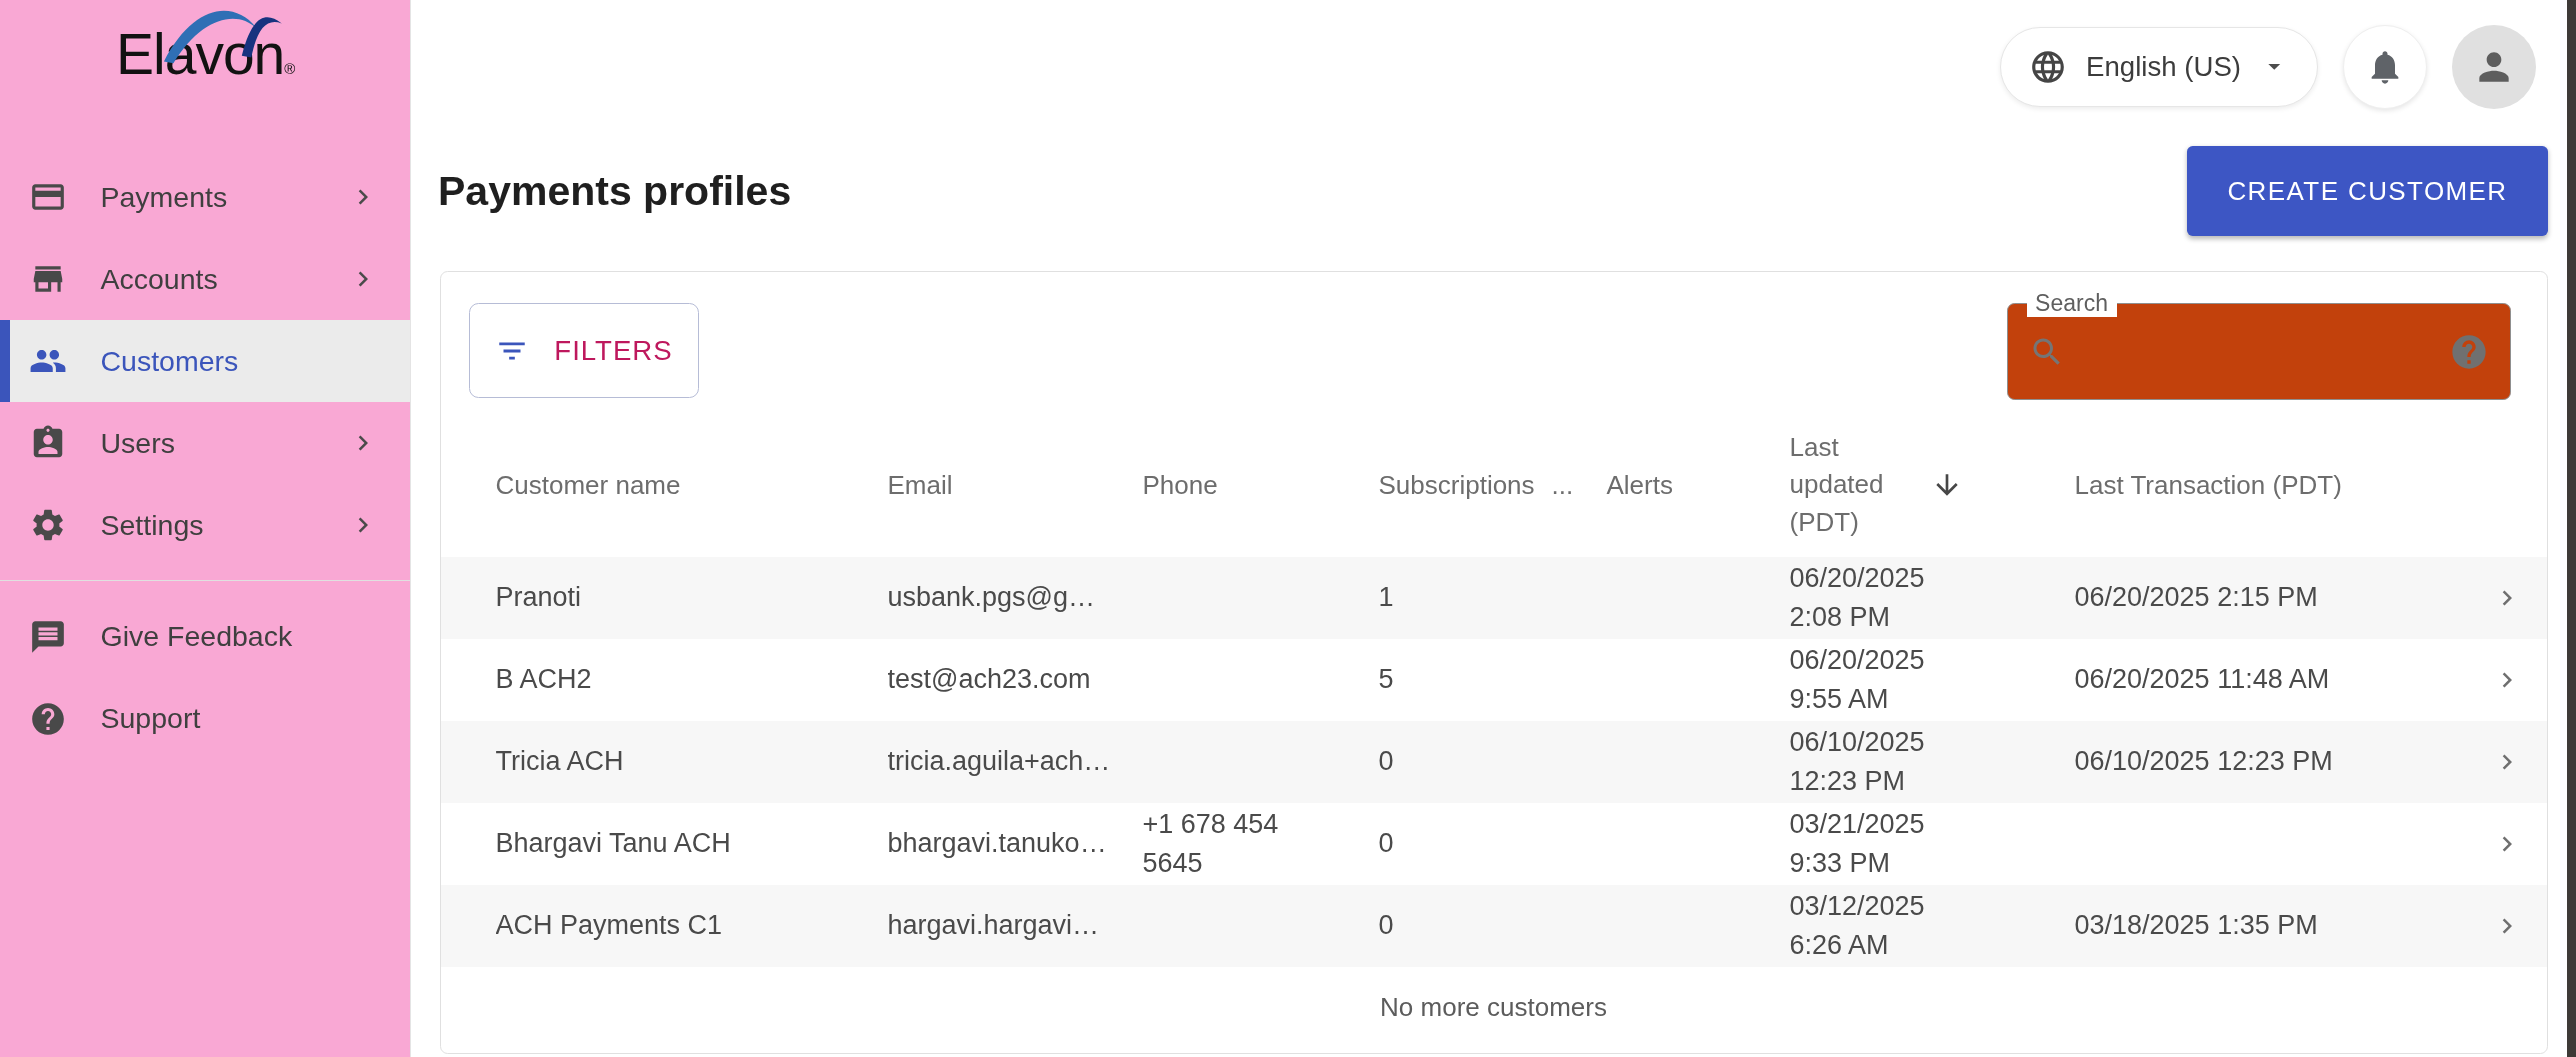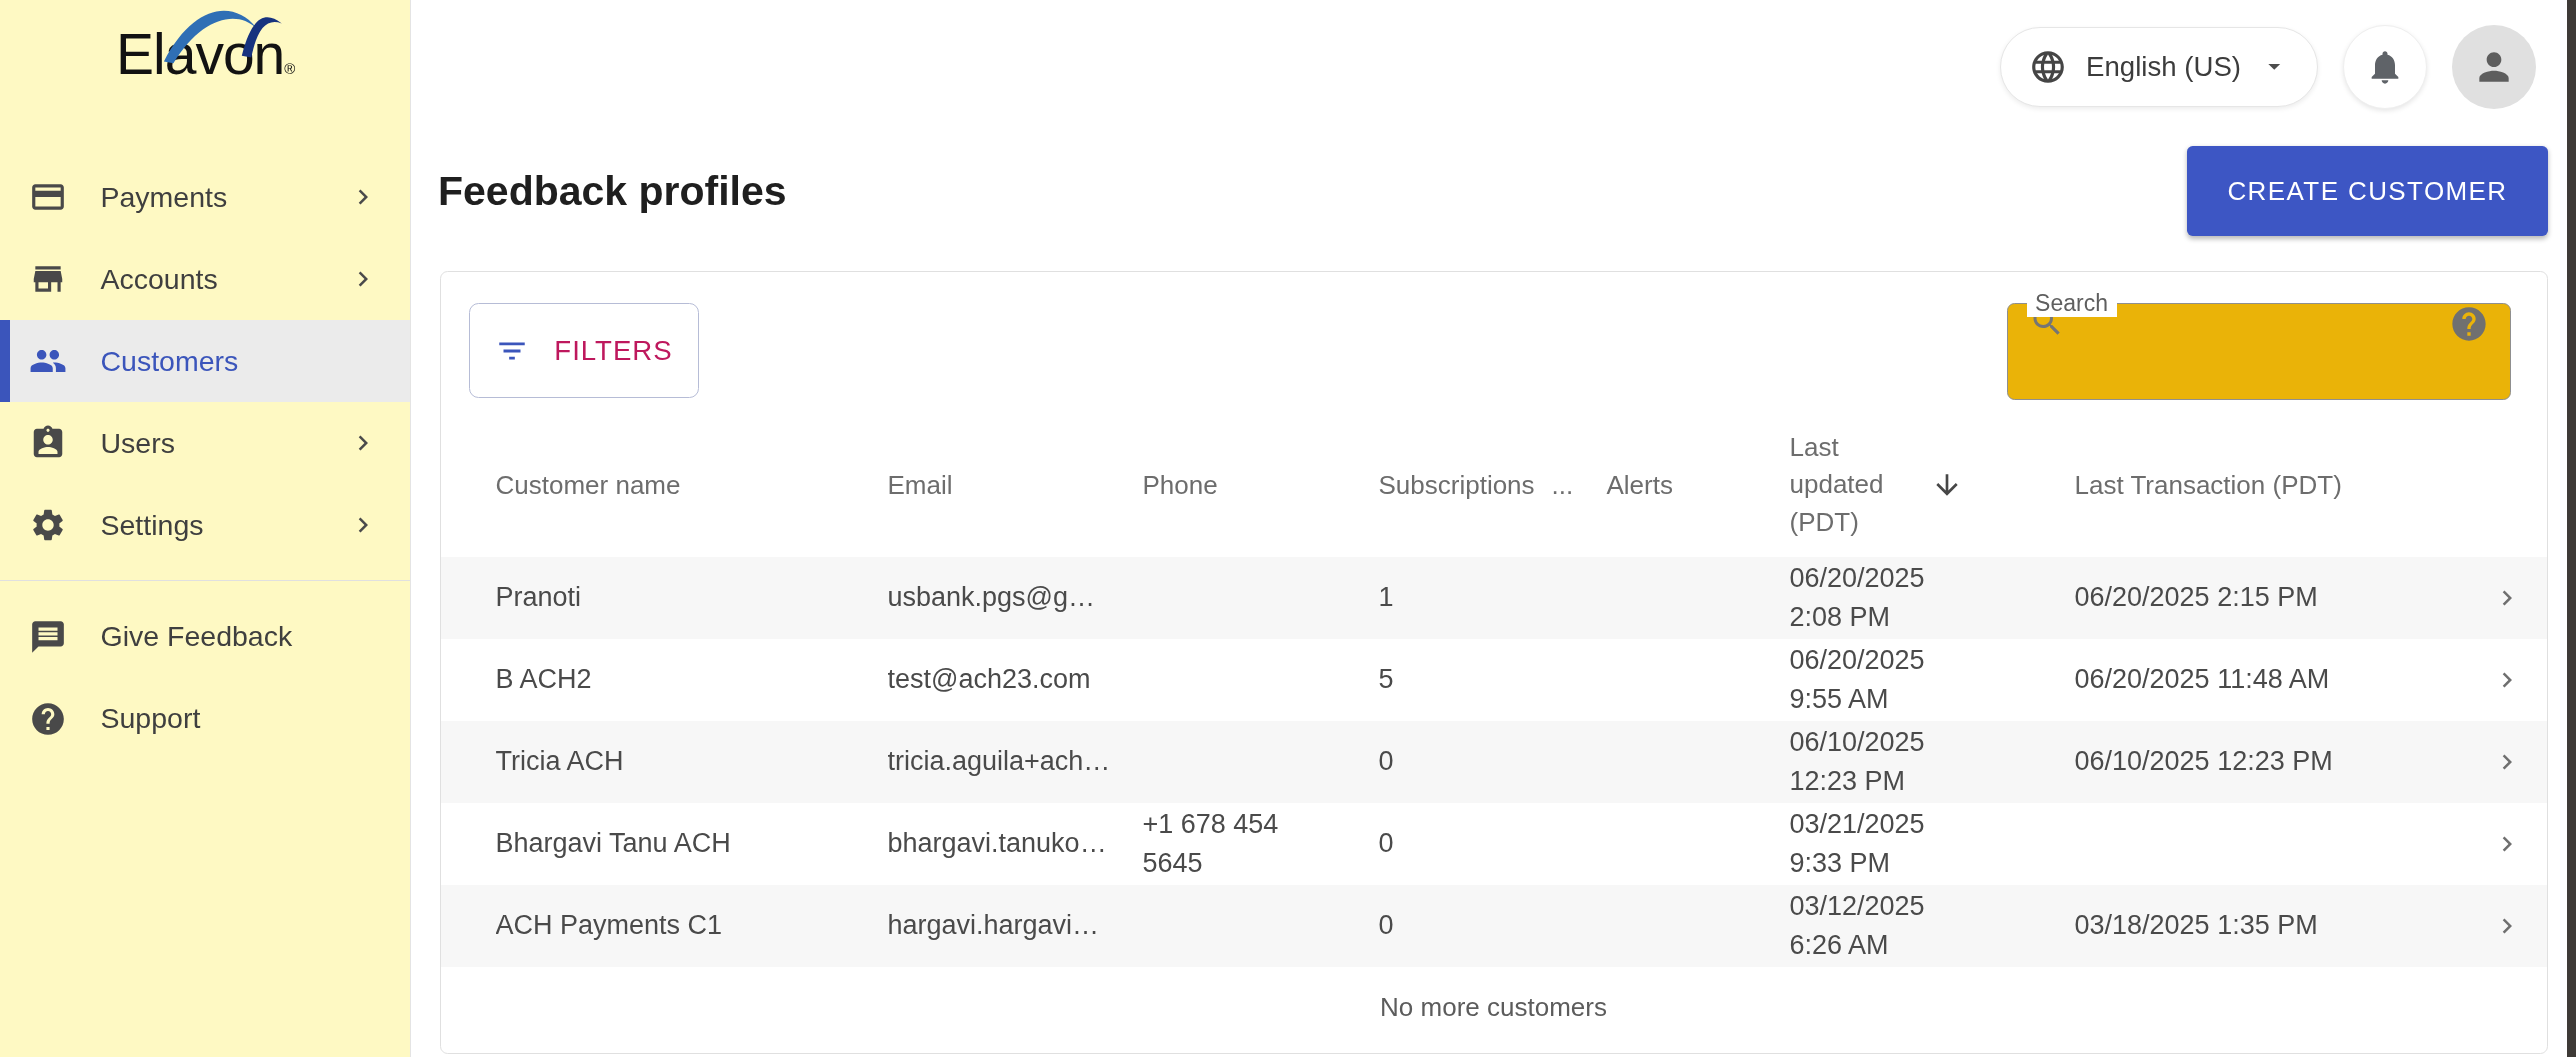--- a/index.html
+++ b/index.html
@@ -7,21 +7,21 @@
   body {
     font-family:"Liberation Sans", sans-serif;
     background:#ffffff; color:#3f3f3f;
     display:flex;
   }
   svg { display:block; }
 
   
   .sidebar {
     width:411px; min-width:411px; height:1057px;
-    background:#fef9c3; border-right:1px solid #e4e4e4;
+    background:#f9a8d4; border-right:1px solid #e4e4e4;
     display:flex; flex-direction:column;
   }
   .logo-wrap { height:143px; padding-top:21px; padding-left:116px; position:relative; }
   .logo { position:relative; width:200px; }
   .logo-text { font-size:57px; color:#121212; letter-spacing:-1px; font-weight:400; }
   .logo-reg { font-size:15px; color:#121212; vertical-align:baseline; }
   .logo-swoosh { position:absolute; left:46px; top:-28.5px; width:133px; height:76px; }
   .nav { margin-top:13.3px; }
   .nav-item {
     height:82px; display:flex; align-items:center;
@@ -81,22 +81,22 @@
   }
   .card-toolbar { padding:31px 36px 0 28.5px; display:flex; justify-content:space-between; align-items:flex-start; }
   .filters-btn {
     width:230px; height:95px; border:1px solid #b6bcd6; border-radius:9.5px; background:#fff;
     display:flex; align-items:center; justify-content:center; gap:25px; cursor:pointer;
   }
   .filters-btn .ic { width:34px; height:34px; color:#3b55bb; }
   .filters-btn .lbl { font-size:27.6px; font-weight:500; color:#be185d; letter-spacing:1px; }
   .search-box {
     position:relative; width:504px; height:97px;
-    border:1.9px solid #8f8f8f; border-radius:7.6px; background:#eab308;
-    display:flex; align-items:flex-start; padding:0 21px;
+    border:1.9px solid #8f8f8f; border-radius:7.6px; background:#c2410c;
+    display:flex; align-items:center; padding:0 21px;
   }
   .search-box .search-label {
     position:absolute; top:-14.3px; left:19px; background:#fff; padding:0 8.6px;
     font-size:23px; color:#5f5f5f;
   }
   .search-box .mag { width:36px; height:36px; color:#757575; }
   .search-box input {
     flex:1; border:none; outline:none; font-size:27px; color:#333;
     font-family:"Liberation Sans", sans-serif; margin:0 13.3px; min-width:0; background:transparent;
   }
@@ -224,21 +224,21 @@
         </svg>
     </div>
     <div class="round-btn avatar-btn">
       <svg class="ic" viewBox="0 0 24 24" fill="currentColor">
           <path d="M12 12c2.21 0 4-1.79 4-4s-1.79-4-4-4-4 1.79-4 4 1.79 4 4 4zm0 2c-2.67 0-8 1.34-8 4v2h16v-2c0-2.66-5.33-4-8-4z"></path>
         </svg>
     </div>
   </div>
 
   <div class="page-head">
-    <h1 class="page-title">Feedback profiles</h1>
+    <h1 class="page-title">Payments profiles</h1>
     <button class="create-btn">CREATE CUSTOMER</button>
   </div>
 
   <section class="card">
 
     <div class="card-toolbar">
       <button class="filters-btn">
         <svg class="ic" viewBox="0 0 24 24" fill="currentColor">
             <path d="M3 6v2h18V6H3zm3 7h12v-2H6v2zm4 5h4v-2h-4v2z"></path>
           </svg>

